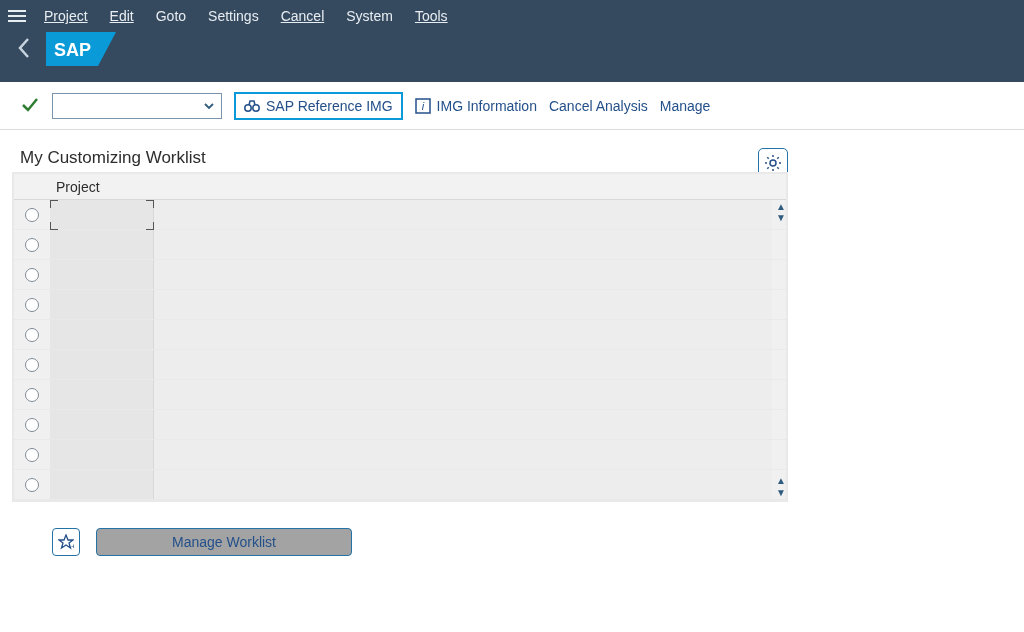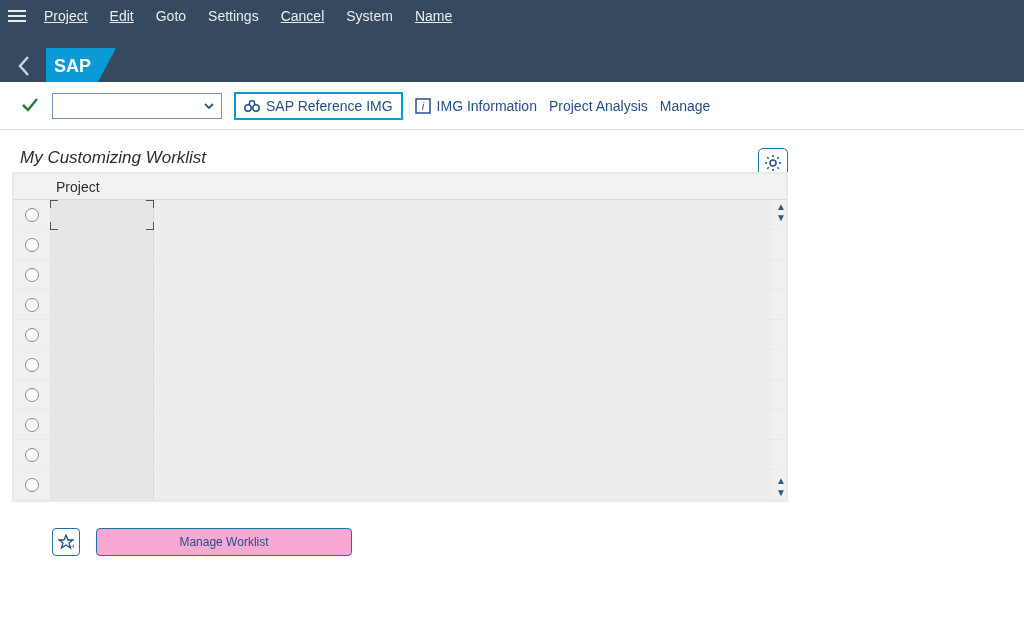--- a/index.html
+++ b/index.html
@@ -6,21 +6,21 @@
 body { background:#ffffff; width:1024px; height:632px; overflow:hidden; }
 
 
 .menubar { background:#354a5f; height:32px; display:flex; align-items:center; padding:0 8px; color:#e8edf2; font-size:14px; }
 .hamburger { display:flex; flex-direction:column; gap:3px; margin-right:18px; cursor:pointer; }
 .hamburger span { width:18px; height:2px; background:#e8edf2; }
 .menubar .menu-item { margin-right:22px; cursor:pointer; position:relative; }
 .menubar .menu-item .u { text-decoration:underline; }
 
 
-.titlebar { background:#354a5f; height:50px; display:flex; align-items:flex-end; padding:0 8px; color:#ffffff; }
+.titlebar { background:#354a5f; height:50px; display:flex; align-items:flex-start; padding:0 8px; color:#ffffff; }
 .back-btn { width:32px; height:32px; display:flex; align-items:center; justify-content:center; cursor:pointer; margin-right:6px; }
 .sap-logo { width:70px; height:34px; position:relative; }
 .sap-logo svg { width:100%; height:100%; }
 .title-text { flex:1; text-align:center; font-size:22px; color:#ffffff; font-weight:400; }
 
 
 .toolbar { background:#ffffff; height:48px; border-bottom:1px solid #dcdcdc; display:flex; align-items:center; padding:0 20px; gap:12px; font-size:14px; }
 .check-icon { color:#2e7d32; }
 .dropdown { width:170px; height:26px; border:1px solid #7a94ad; background:#fff; display:flex; align-items:center; justify-content:flex-end; padding:0 6px; cursor:pointer; }
 .dropdown .chev { color:#2f5b7e; }
@@ -52,38 +52,38 @@
 .corner.br { top:22px; left:132px; border-left:none; border-top:none; }
 .vscroll-arrow { position:absolute; right:0; font-size:10px; color:#2f5b7e; cursor:pointer; }
 .vscroll-arrow.up { top:1px; }
 .vscroll-arrow.down-top { top:12px; }
 .vscroll-arrow.up-bot { bottom:14px; }
 .vscroll-arrow.down { bottom:2px; }
 
 
 .footer { display:flex; align-items:center; gap:16px; padding:26px 0 0 40px; }
 .fav-btn { width:28px; height:28px; border:1.5px solid #2473a6; border-radius:4px; display:flex; align-items:center; justify-content:center; color:#24508a; cursor:pointer; }
-.manage-btn { width:256px; height:28px; border:1.5px solid #2473a6; border-radius:4px; background:#f9a8d4; color:#24508a; font-size:12px; cursor:pointer; }
+.manage-btn { width:256px; height:28px; border:1.5px solid #2473a6; border-radius:4px; background:#a3a3a3; color:#24508a; font-size:14px; cursor:pointer; }
 </style>
 </head>
 <body>
 
 <div class="menubar">
   <div class="hamburger">
       <span></span>
       <span></span>
       <span></span>
     </div>
   <div class="menu-item"><span class="u">Project</span></div>
   <div class="menu-item"><span class="u">Edit</span></div>
   <div class="menu-item"><span>Goto</span></div>
   <div class="menu-item"><span>Settings</span></div>
   <div class="menu-item"><span class="u">Cancel</span></div>
   <div class="menu-item"><span>System</span></div>
-  <div class="menu-item"><span class="u">Name</span></div>
+  <div class="menu-item"><span class="u">Tools</span></div>
 </div>
 
 <div class="titlebar">
   <div class="back-btn">
     <svg width="14" height="22" viewBox="0 0 14 22">
         <polyline points="11,2 3,11 11,20" fill="none" stroke="#c7d3de" stroke-width="2.5"></polyline>
       </svg>
   </div>
   <div class="sap-logo">
     <svg viewBox="0 0 70 34">
@@ -118,29 +118,29 @@
   <div class="link-btn">
     <span class="tool-icon">
       <svg width="16" height="16" viewBox="0 0 16 16">
           <rect x="1" y="1" width="14" height="14" fill="none" stroke="#24508a" stroke-width="1.5"></rect>
           <text x="8" y="12" text-anchor="middle" font-size="11" fill="#24508a" font-family="Georgia" font-style="italic">i</text>
         </svg>
     </span>
     <span>IMG Information</span>
   </div>
   <div class="link-btn">
-    <span>Project Analysis</span>
+    <span>Cancel Analysis</span>
   </div>
   <div class="link-btn">
     <span>Manage</span>
   </div>
 </div>
 
 <div class="content">
-  <div style="position:relative; width:776px;font-style:italic;">
+  <div style="position:relative; width:776px;">
     <div class="section-title">My Customizing Worklist</div>
     <div class="gear-btn" style="top:0;">
       <svg width="18" height="18" viewBox="0 0 18 18">
           <circle cx="9" cy="9" r="3" fill="none" stroke="#24508a" stroke-width="1.5"></circle>
           <g stroke="#24508a" stroke-width="1.5">
             <line x1="9" y1="1" x2="9" y2="3"></line>
             <line x1="9" y1="15" x2="9" y2="17"></line>
             <line x1="1" y1="9" x2="3" y2="9"></line>
             <line x1="15" y1="9" x2="17" y2="9"></line>
             <line x1="3.3" y1="3.3" x2="4.7" y2="4.7"></line>

